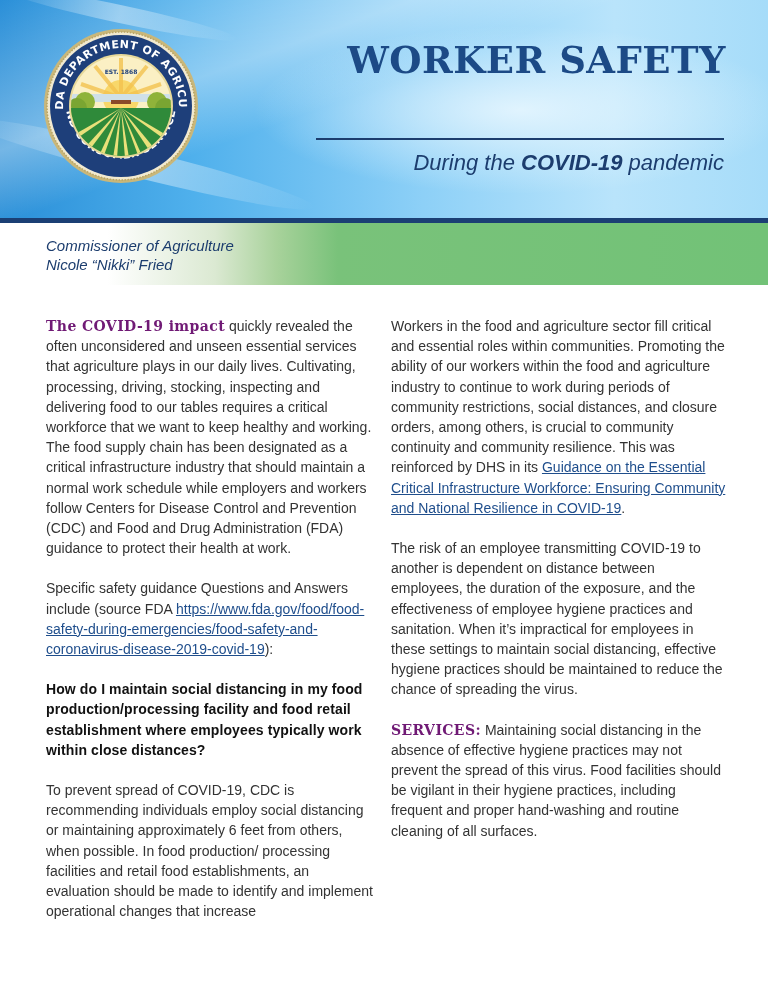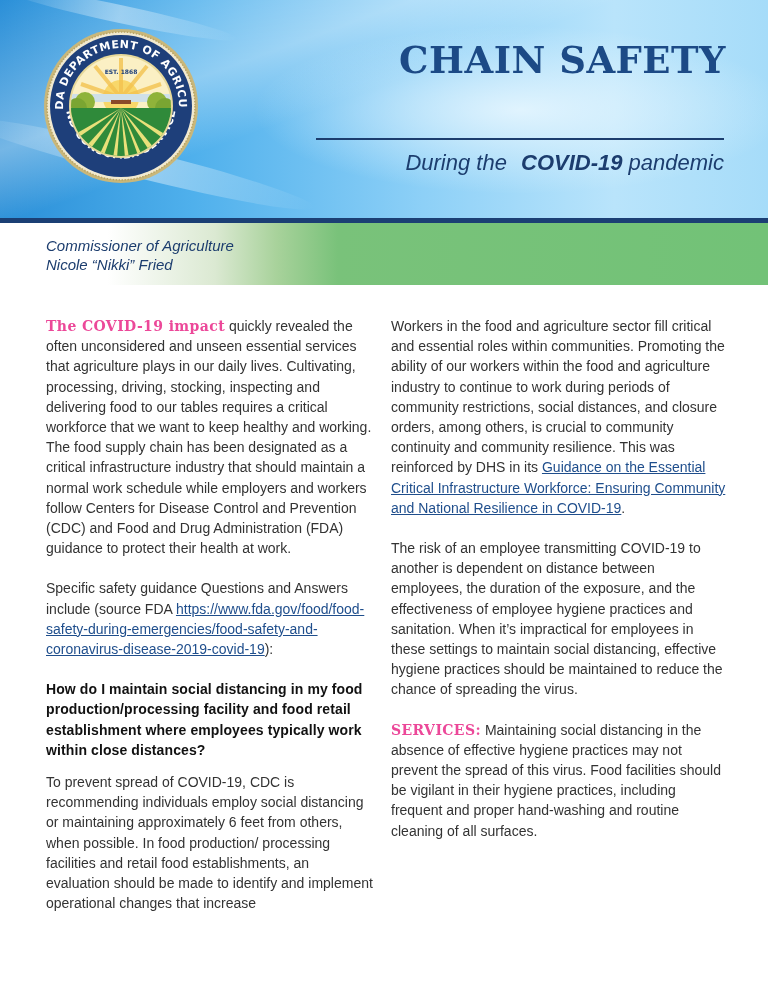--- a/index.html
+++ b/index.html
@@ -37,36 +37,36 @@
     font-family: "DejaVu Serif", serif; font-weight: bold; color: #1c4a86;
     font-size: 37px; line-height: 48px; letter-spacing: 0.5px;
   }
   .title-divider {
     position: absolute; left: 316px; top: 138px; width: 408px; height: 2px; background: #1c3d6e;
   }
   .subtitle {
     position: absolute; left: 300px; top: 150px; width: 424px; text-align: right;
     font-size: 22px; font-style: italic; color: #1c3d6e;
   }
-  .subtitle b { font-style: italic; font-weight: bold; margin-left: 8px; }
+  .subtitle b { font-style: italic; font-weight: bold; }
 
   .green-band {
     position: absolute; left: 0; top: 223px; width: 768px; height: 62px;
     background: linear-gradient(90deg, #ffffff 0%, #ffffff 14%, #dbe9d2 28%, #a8d29b 36%, #79c27a 44%, #72c277 100%);
   }
   .commissioner { position: absolute; left: 46px; top: 236px; color: #1c3d6e; font-style: italic; font-size: 15px; line-height: 19px; }
 
   .col { position: absolute; top: 316px; font-size: 14px; line-height: 20.2px; color: #333; }
   .col-left { left: 46px; width: 330px; }
   .col-right { left: 391px; width: 336px; }
   .para { margin-bottom: 20px; }
   .lead {
-    font-family: "DejaVu Serif", serif; font-weight: bold; color: #ec4899; font-size: 14px; letter-spacing: 0.4px;
+    font-family: "DejaVu Serif", serif; font-weight: bold; color: #701a75; font-size: 14px; letter-spacing: 0.4px;
   }
-  .question { font-weight: bold; color: #111; font-size: 14px; margin-bottom: 12px; letter-spacing: 0.1px; }
+  .question { font-weight: bold; color: #111; font-size: 14px; margin-bottom: 20px; letter-spacing: 0.1px; }
   a.link { color: #1f4e8c; text-decoration: underline; }
 </style>
 </head>
 <body>
 
 <div class="header">
   <div class="header-streak"></div>
   <div class="header-streak2"></div>
 
   <svg class="seal" viewBox="0 0 156 156" xmlns="http://www.w3.org/2000/svg">
@@ -112,21 +112,21 @@
         <polygon points="78,80 42,128 36,126"></polygon>
         <polygon points="78,80 116,126 110,128"></polygon>
         <polygon points="78,80 26,116 22,112"></polygon>
         <polygon points="78,80 132,112 128,116"></polygon>
       </g>
     </g>
     <text x="78" y="46" font-family="DejaVu Sans, sans-serif" font-weight="bold" font-size="6" fill="#1e3f7a" text-anchor="middle">EST. 1868</text>
   </svg>
 
   <div class="title-block">
-    <div class="title-line">CHAIN SAFETY</div>
+    <div class="title-line">WORKER SAFETY</div>
   </div>
   <div class="title-divider"></div>
   <div class="subtitle">
     <span>During the </span><b>COVID-19</b><span> pandemic</span>
   </div>
 </div>
 <div class="header-rule"></div>
 
 <div class="green-band"></div>
 <div class="commissioner">

